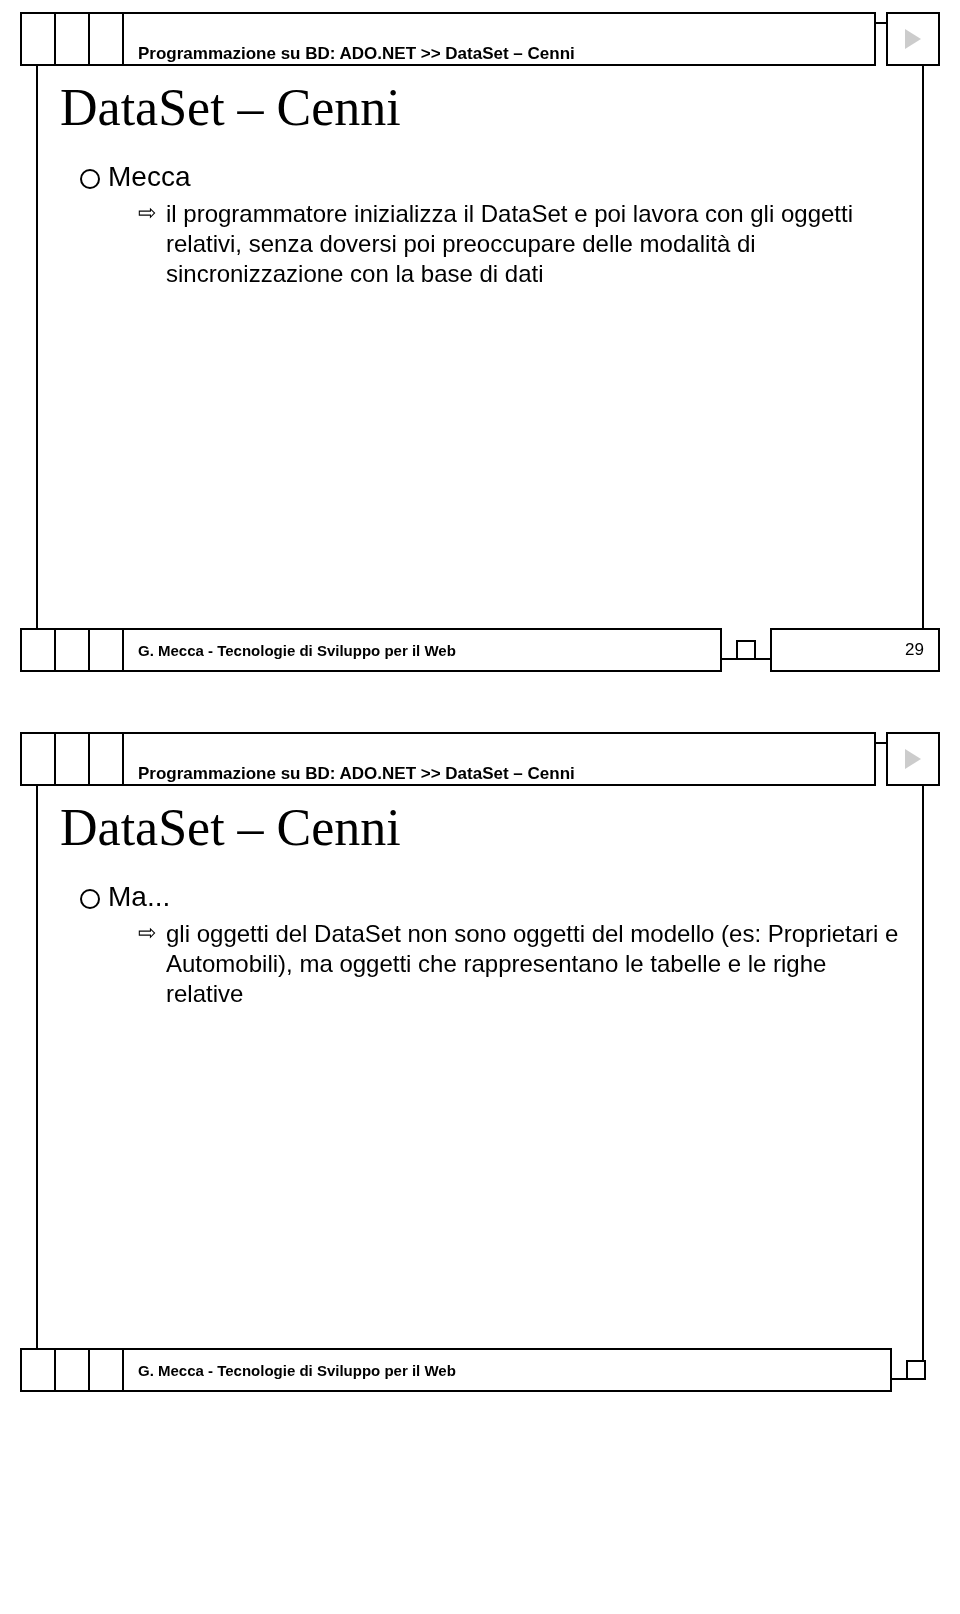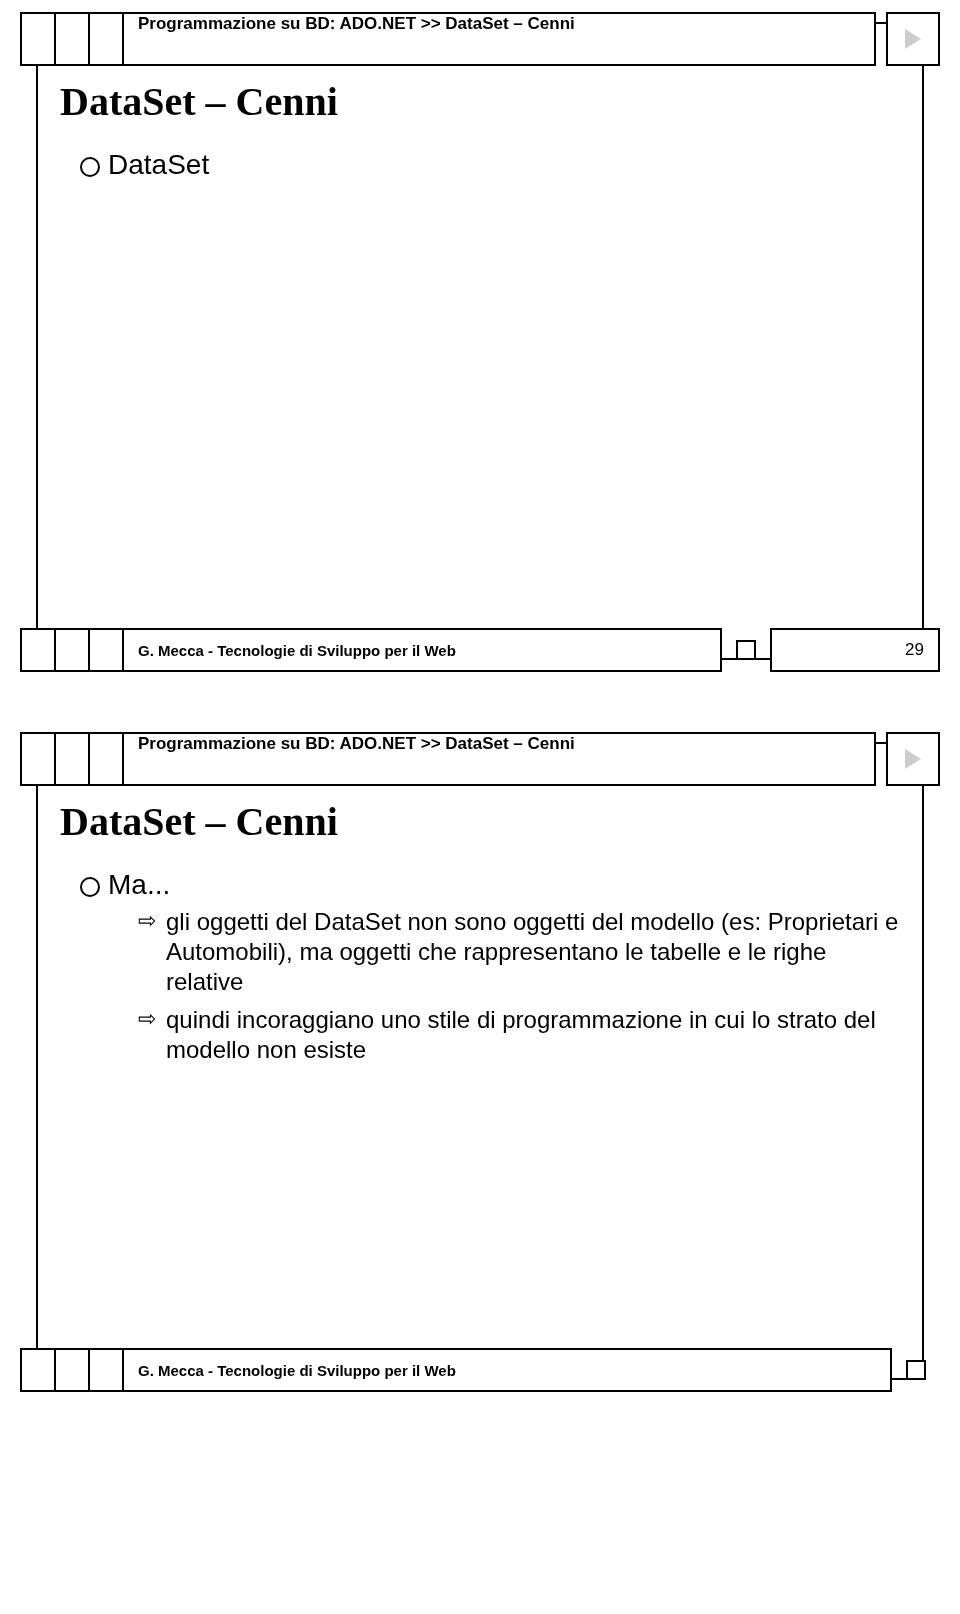--- a/index.html
+++ b/index.html
@@ -45,21 +45,21 @@
     background: #fff;
     margin-left: -2px;
   }
   .tab:first-child { margin-left: 0; }
   .header-box {
     flex: 1;
     border: 2px solid #000;
     margin-left: -2px;
     background: #fff;
     display: flex;
-    align-items: flex-start;
+    align-items: flex-end;
     padding: 0 14px;
     font-family: Arial, Helvetica, sans-serif;
     font-weight: bold;
     font-size: 17px;
   }
   .header-right-box {
     width: 54px;
     border: 2px solid #000;
     margin-left: 10px;
     background: #fff;
@@ -75,22 +75,22 @@
   }
   .content {
     position: absolute;
     top: 78px;
     left: 60px;
     right: 60px;
     z-index: 2;
   }
   .slide-title {
     font-family: "Comic Sans MS", "Chalkboard", cursive;
-    font-size: 40px;
-    font-weight: 700;
+    font-size: 52px;
+    font-weight: 400;
     margin-bottom: 24px;
   }
   ul.bullets {
     list-style: none;
     padding-left: 20px;
   }
   ul.bullets > li {
     position: relative;
     font-family: Arial, Helvetica, sans-serif;
     font-size: 28px;
@@ -196,22 +196,23 @@
     </div>
     <div class="header-right-box">
       <div class="tri-icon"></div>
     </div>
   </div>
 
   <div class="content">
     <h1 class="slide-title">DataSet – Cenni</h1>
     <ul class="bullets">
       <li>
-        <span>DataSet</span>
+        <span>Mecca</span>
         <ul class="sub">
+          <li>il programmatore inizializza il DataSet e poi lavora con gli oggetti relativi, senza doversi poi preoccupare delle modalità di sincronizzazione con la base di dati</li>
         </ul>
       </li>
     </ul>
   </div>
 
   <div class="footer-row">
     <div class="footer-tabs">
       <div class="tab"></div>
       <div class="tab"></div>
       <div class="tab"></div>
@@ -245,21 +246,20 @@
     </div>
   </div>
 
   <div class="content">
     <h1 class="slide-title">DataSet – Cenni</h1>
     <ul class="bullets">
       <li>
         <span>Ma...</span>
         <ul class="sub">
           <li>gli oggetti del DataSet non sono oggetti del modello (es: Proprietari e Automobili), ma oggetti che rappresentano le tabelle e le righe relative</li>
-          <li>quindi incoraggiano uno stile di programmazione in cui lo strato del modello non esiste</li>
         </ul>
       </li>
     </ul>
   </div>
 
   <div class="footer-row">
     <div class="footer-tabs">
       <div class="tab"></div>
       <div class="tab"></div>
       <div class="tab"></div>

